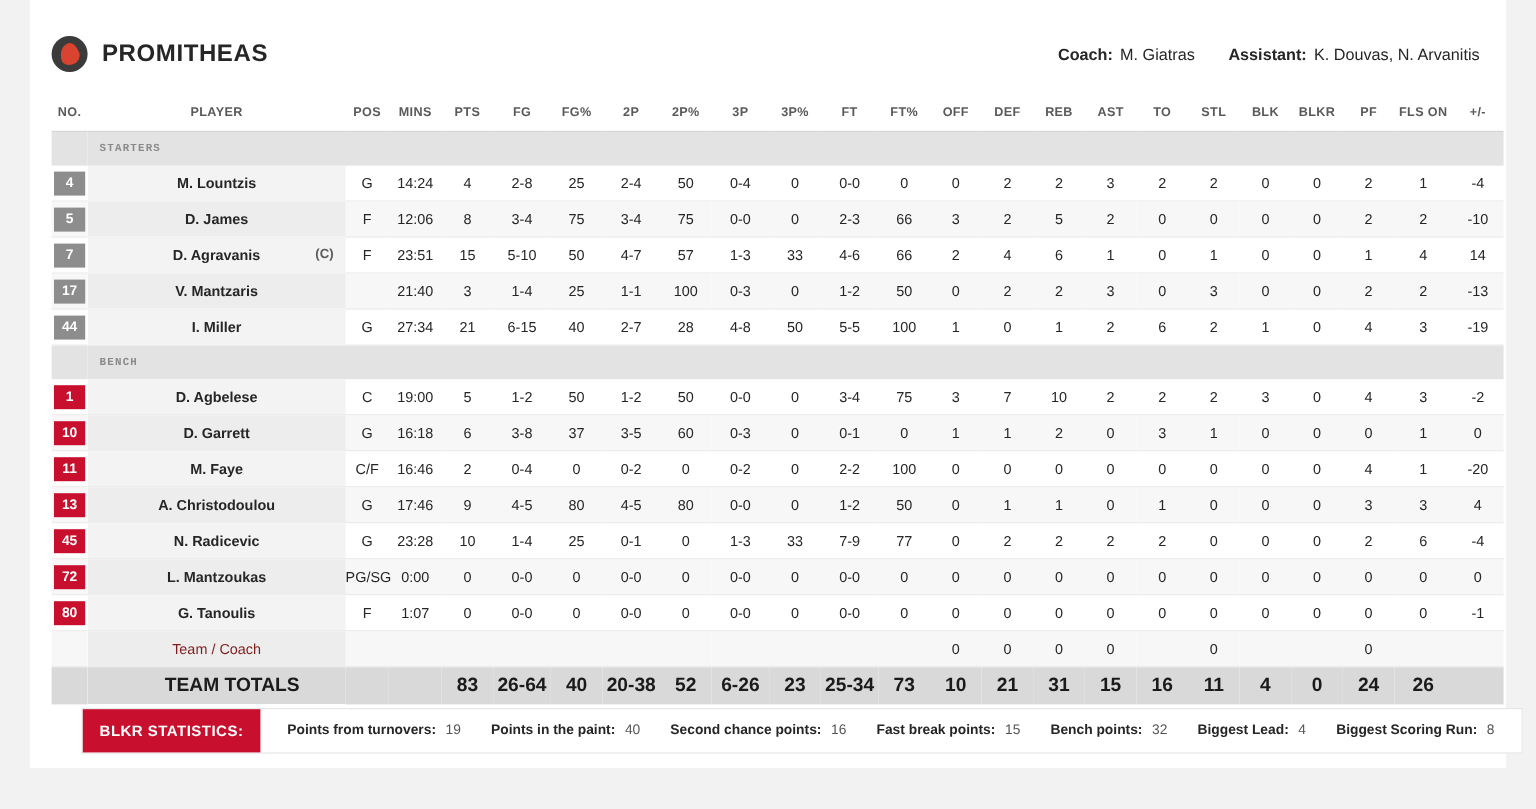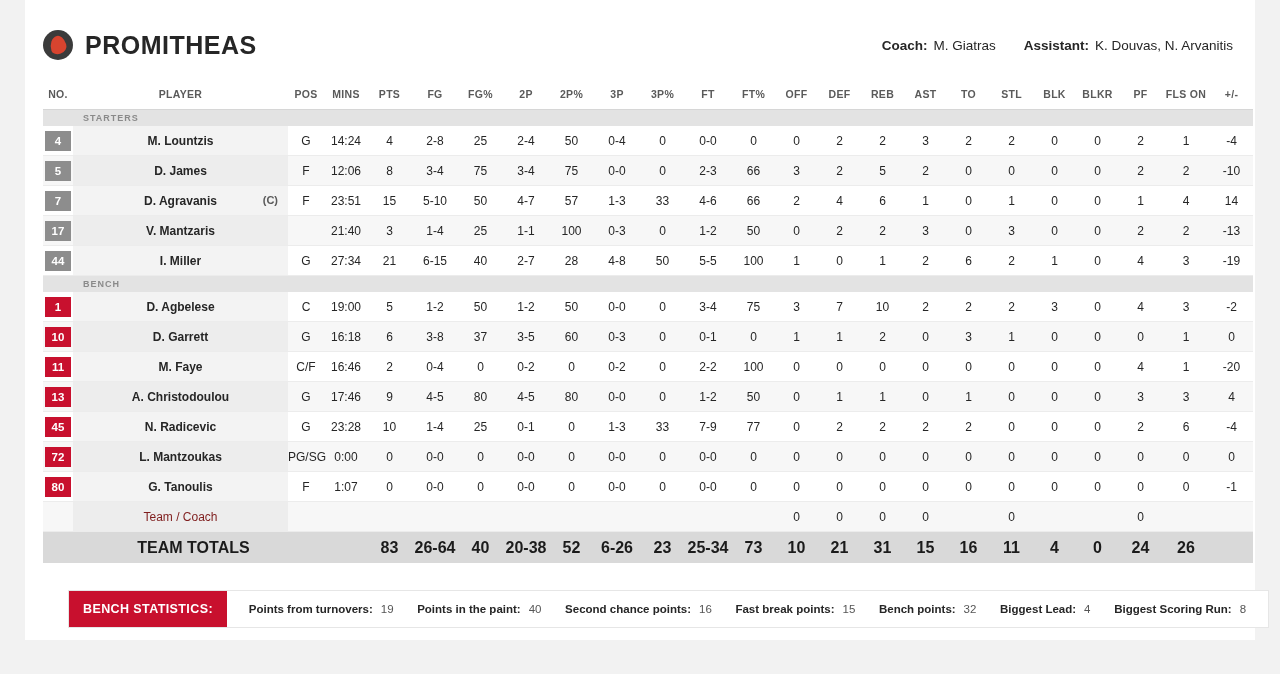--- a/index.html
+++ b/index.html
@@ -42,21 +42,21 @@
   .team-logo::before {
     content: "";
     position: absolute;
     left: 7px; top: 6px;
     width: 16px; height: 18px;
     background: #d8442f;
     border-radius: 60% 40% 50% 50% / 70% 60% 40% 30%;
     transform: rotate(-18deg);
   }
   .team-name {
-    font-size: 25px;
+    font-size: 20px;
     font-weight: bold;
     letter-spacing: 0.5px;
     color: #262626;
   }
   .staff {
     margin-left: auto;
     display: flex;
     align-items: center;
     gap: 28px;
     padding-right: 4px;
@@ -124,28 +124,29 @@
     right: 10px;
     font-weight: bold;
     color: #5a5a5a;
     font-size: 11px;
   }
   tr.player-row td.namecell { background: #f3f3f3; }
   tr.player-row.alt td.namecell { background: #ededed; }
 
   tr.section-row td {
     background: #e3e3e3;
-    height: 16px;
+    height: 28px;
     font-size: 9px;
     font-weight: bold;
     letter-spacing: 1px;
     color: #8a8a8a;
     text-align: left;
     padding-left: 10px;
     border-bottom: none;
+    font-family: Liberation Mono, monospace;
   }
   tr.section-row td.sectpad { background: #e3e3e3; }
 
   tr.teamcoach-row td {
     background: #f7f7f7;
     border-bottom: 1px solid #ececec;
   }
   tr.teamcoach-row td.namecell {
     background: #ededed;
     font-weight: normal;
@@ -640,21 +641,21 @@
             <td>4</td>
             <td>0</td>
             <td>24</td>
             <td>26</td>
             <td></td>
           </tr>
         </tbody>
     </table>
 
     <div class="teamstats">
-      <div class="teamstats-label">BENCH STATISTICS:</div>
+      <div class="teamstats-label">BLKR STATISTICS:</div>
       <div class="teamstats-items" id="teamstats-items">
           <div class="ts-item">
             <span class="ts-key">Points from turnovers:</span>
             <span class="ts-val">19</span>
           </div>
           <div class="ts-item">
             <span class="ts-key">Points in the paint:</span>
             <span class="ts-val">40</span>
           </div>
           <div class="ts-item">

